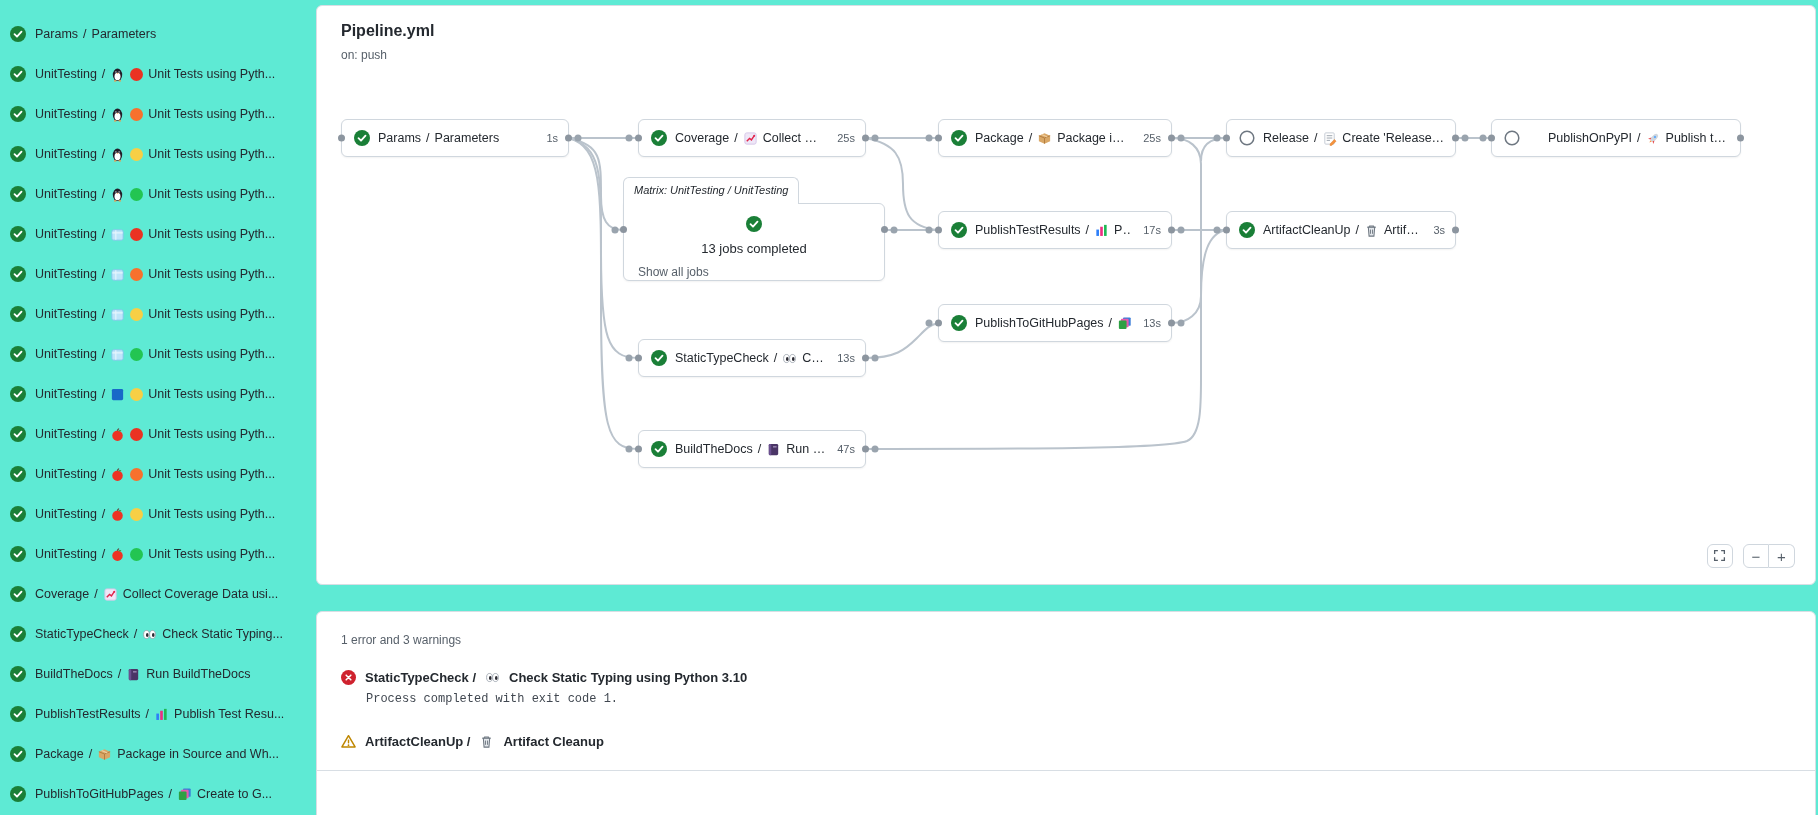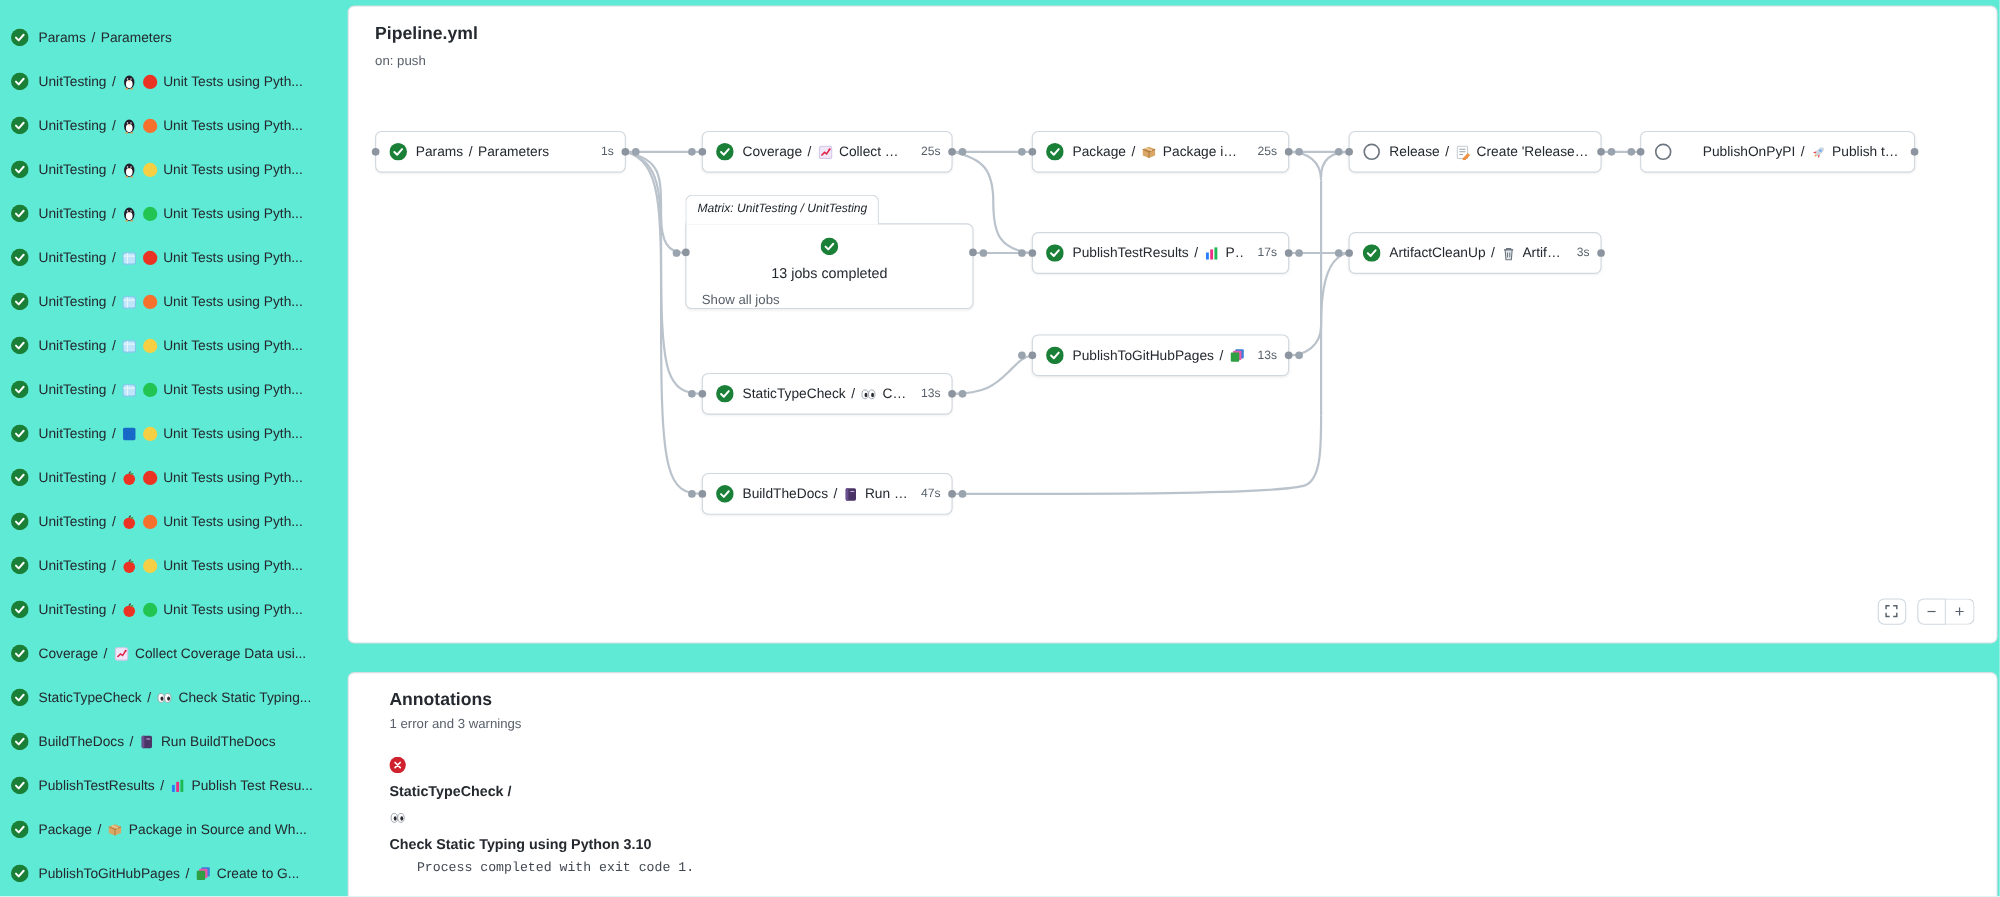--- a/index.html
+++ b/index.html
@@ -9,21 +9,21 @@
   .sidebar{position:absolute;left:0;top:0;width:314px;padding:14px 0 0 10px;box-sizing:border-box;}
   .side-item{display:flex;align-items:center;gap:9px;height:40px;font-size:12.5px;white-space:nowrap;overflow:hidden;cursor:pointer;}
   .si-label{display:inline-flex;align-items:center;gap:5px;overflow:hidden;}
   .si-label .sep{color:#24292f;}
   .pydot{width:13px;height:13px;border-radius:50%;display:inline-block;flex:none;}
   .icon{display:inline-flex;width:15px;height:15px;flex:none;}
   .icon svg{width:100%;height:100%;display:block;}
   .icon.st{width:16px;height:16px;}
 
   
-  .card{position:absolute;background:#fff;border:1px solid #d8dee4;border-radius:6px;box-sizing:border-box;padding-left:13px;}
+  .card{position:absolute;background:#fff;border:1px solid #d8dee4;border-radius:6px;box-sizing:border-box;}
   .graph-card{left:316px;top:5px;width:1500px;height:580px;}
   .graph-title{position:absolute;left:24px;top:16px;font-size:16px;font-weight:700;}
   .graph-sub{position:absolute;left:24px;top:42px;font-size:12px;color:#57606a;}
 
   .edges{position:absolute;left:0;top:0;width:1498px;height:578px;pointer-events:none;}
   .edges path{stroke:#bac3cc;stroke-width:2;fill:none;}
   .edges circle{fill:#9aa4ae;}
 
   .node{position:absolute;height:38px;background:#fff;border:1px solid #d0d7de;border-radius:6px;display:flex;align-items:center;gap:8px;padding:0 10px 0 12px;box-sizing:border-box;box-shadow:0 1px 2px rgba(27,31,36,.06);font-size:12.5px;white-space:nowrap;cursor:pointer;}
   .node::before,.node::after{content:"";position:absolute;top:50%;width:7px;height:7px;border-radius:50%;background:#8c959f;transform:translateY(-50%);}
@@ -49,21 +49,21 @@
   .zgroup .zbtn:first-child{border-radius:6px 0 0 6px;}
   .zgroup .zbtn:last-child{border-radius:0 6px 6px 0;border-left:none;}
 
   
   .ann-card{left:316px;top:611px;width:1500px;height:250px;}
   .ann-head{padding:16px 24px 8px;}
   .ann-title{font-size:16px;font-weight:700;}
   .ann-sum{font-size:12px;color:#57606a;margin-top:5px;}
   .ann-row{padding:15px 24px 13px;}
   .ann-row.warning{padding-bottom:21px;border-bottom:1px solid #d8dee4;}
-  .ann-t{display:flex;gap:9px;font-size:13px;font-weight:700;cursor:pointer;flex-direction:column;}
+  .ann-t{display:flex;align-items:center;gap:9px;font-size:13px;font-weight:700;cursor:pointer;}
   .ann-t .icon{width:15px;height:15px;}
   .ann-msg{margin:7px 0 0 25px;font-family:"Liberation Mono","DejaVu Sans Mono",monospace;font-size:12px;color:#404750;}
 </style>
 </head>
 <body>
 
 <div class="app">
 
   <aside class="sidebar">
       <div class="side-item">
@@ -760,21 +760,20 @@
       </div>
       <div class="zgroup">
         <div class="zbtn">−</div>
         <div class="zbtn">+</div>
       </div>
     </div>
   </section>
 
   <section class="card ann-card">
     <div class="ann-head">
-      <div class="ann-title">Annotations</div>
       <div class="ann-sum">1 error and 3 warnings</div>
     </div>
     <div id="ann-rows">
         <div class="ann-row error">
           <div class="ann-t">
             <span class="icon st">
               <svg viewBox="0 0 16 16">
                 <circle cx="8" cy="8" r="8" fill="#cf222e"></circle>
                 <path d="M5.5 5.5 L10.5 10.5 M10.5 5.5 L5.5 10.5" stroke="#fff" stroke-width="1.6" stroke-linecap="round"></path>
               </svg>

